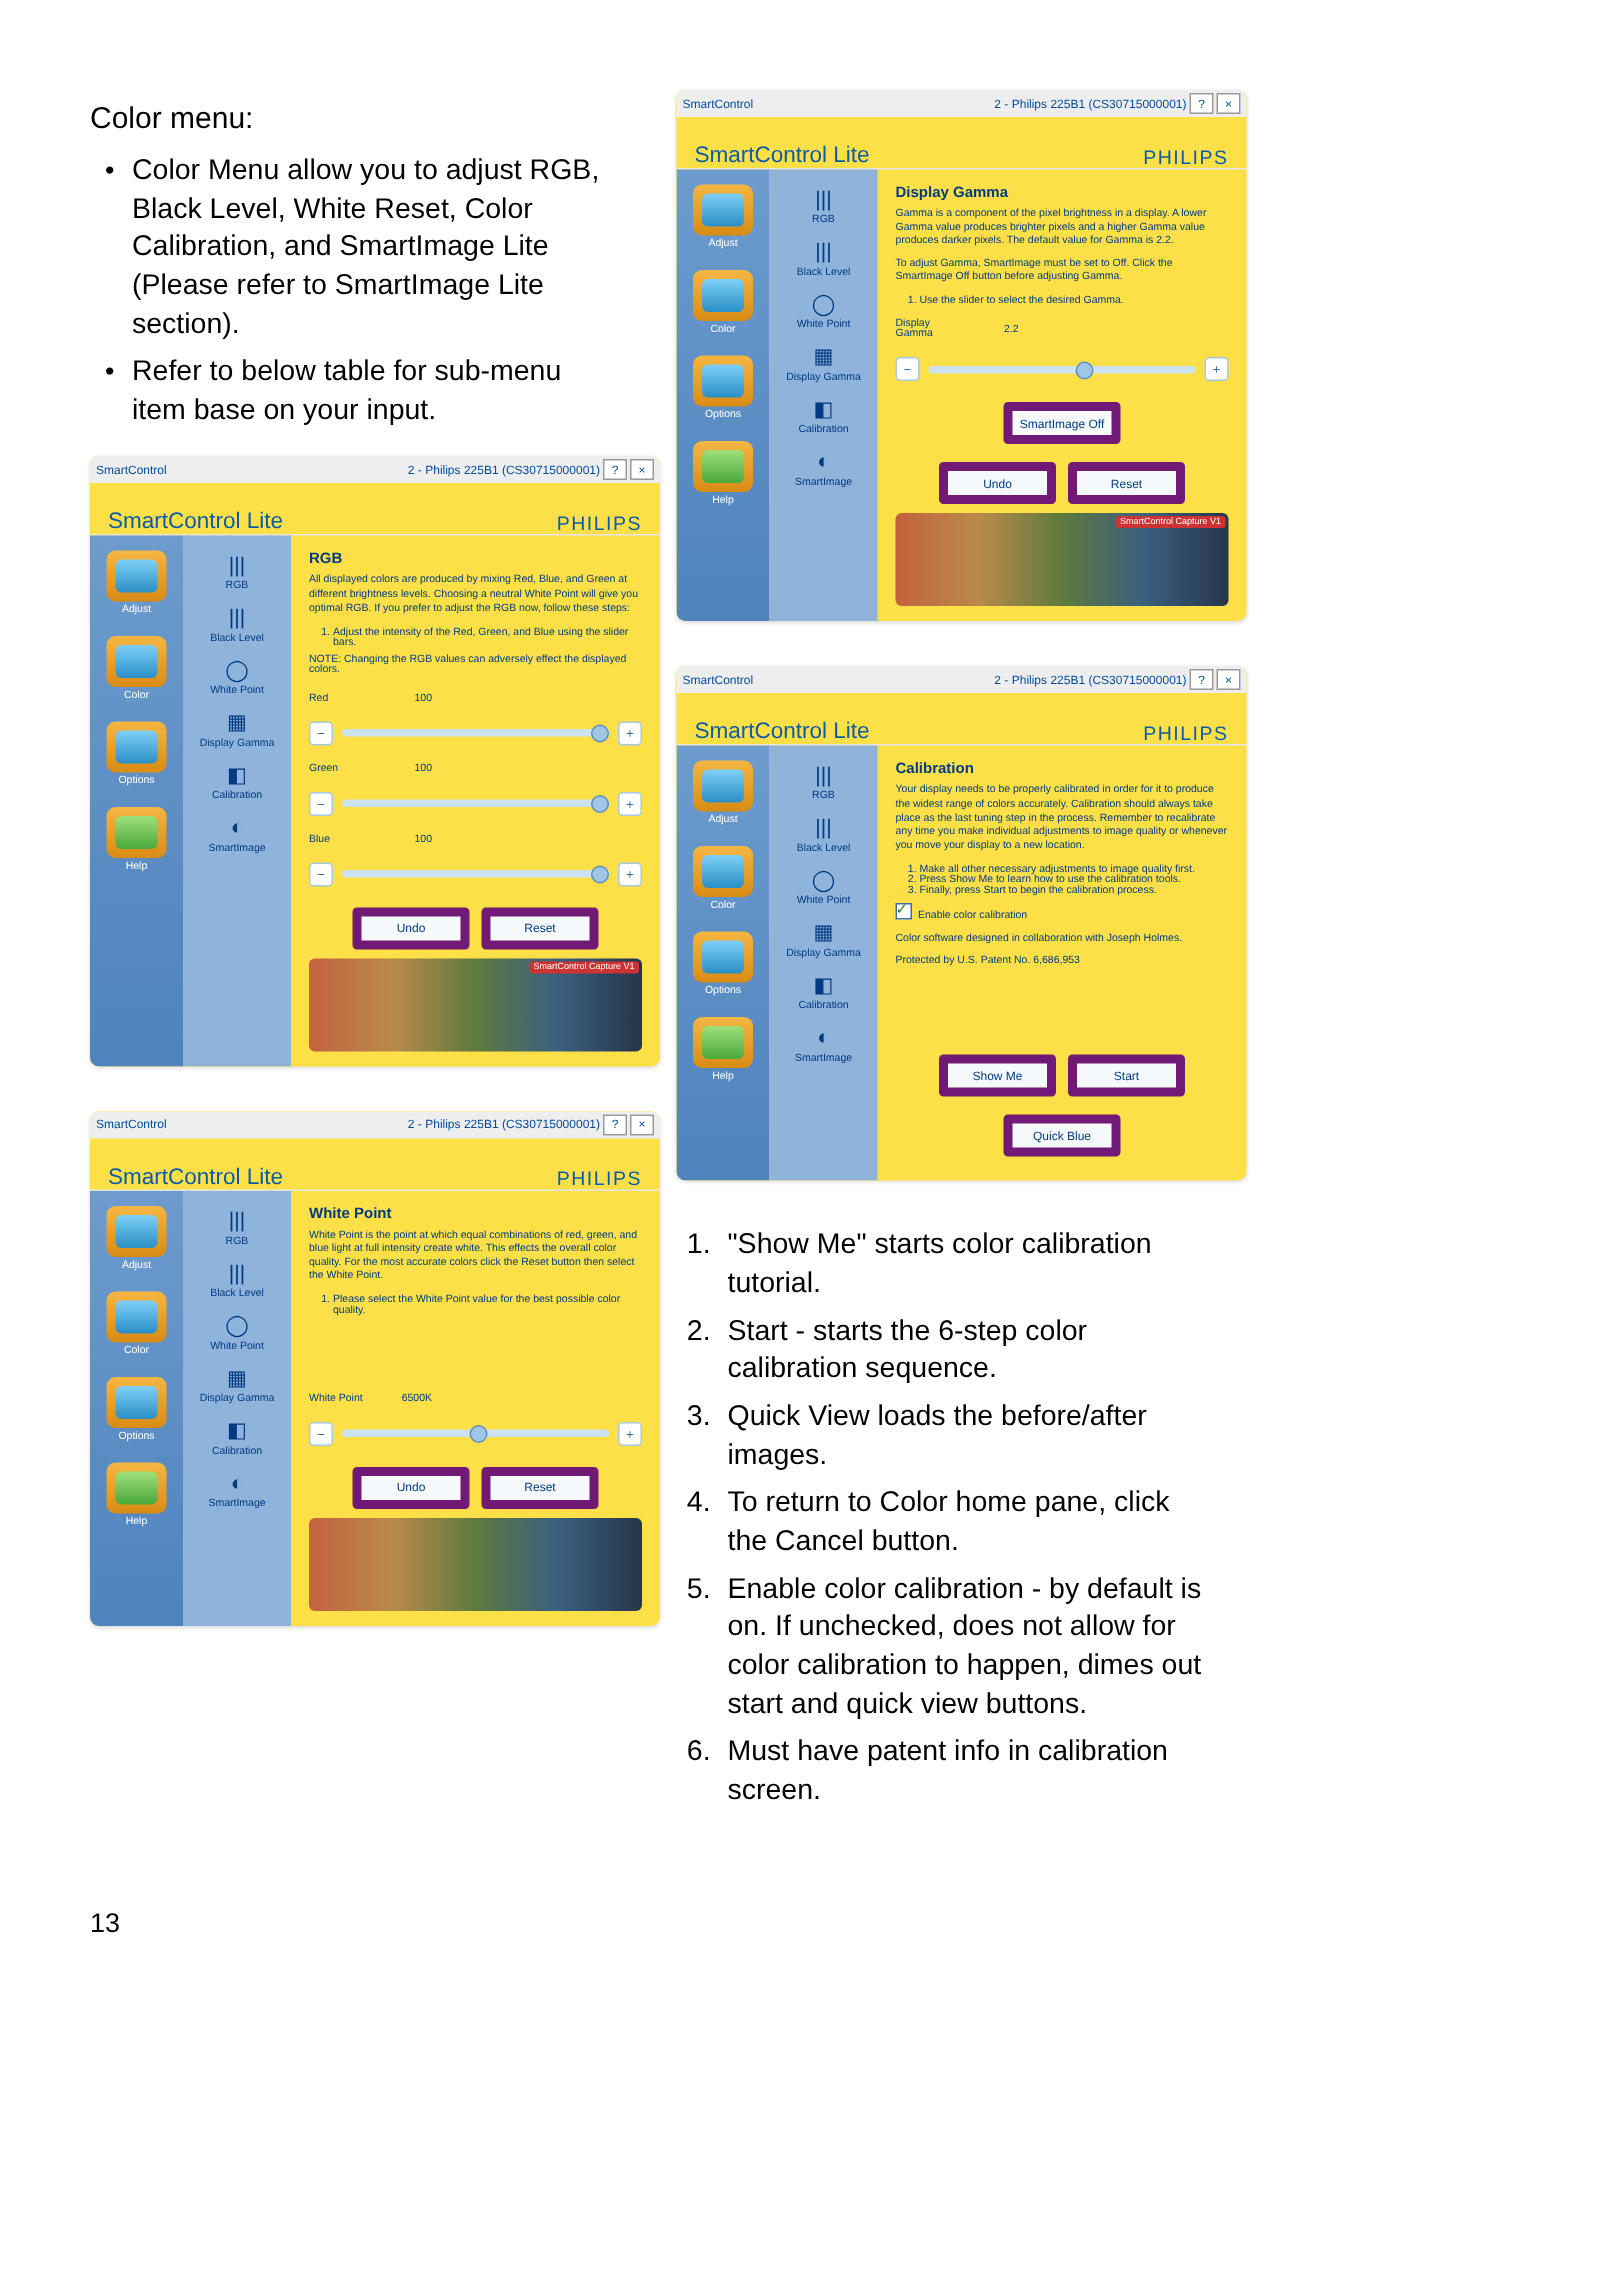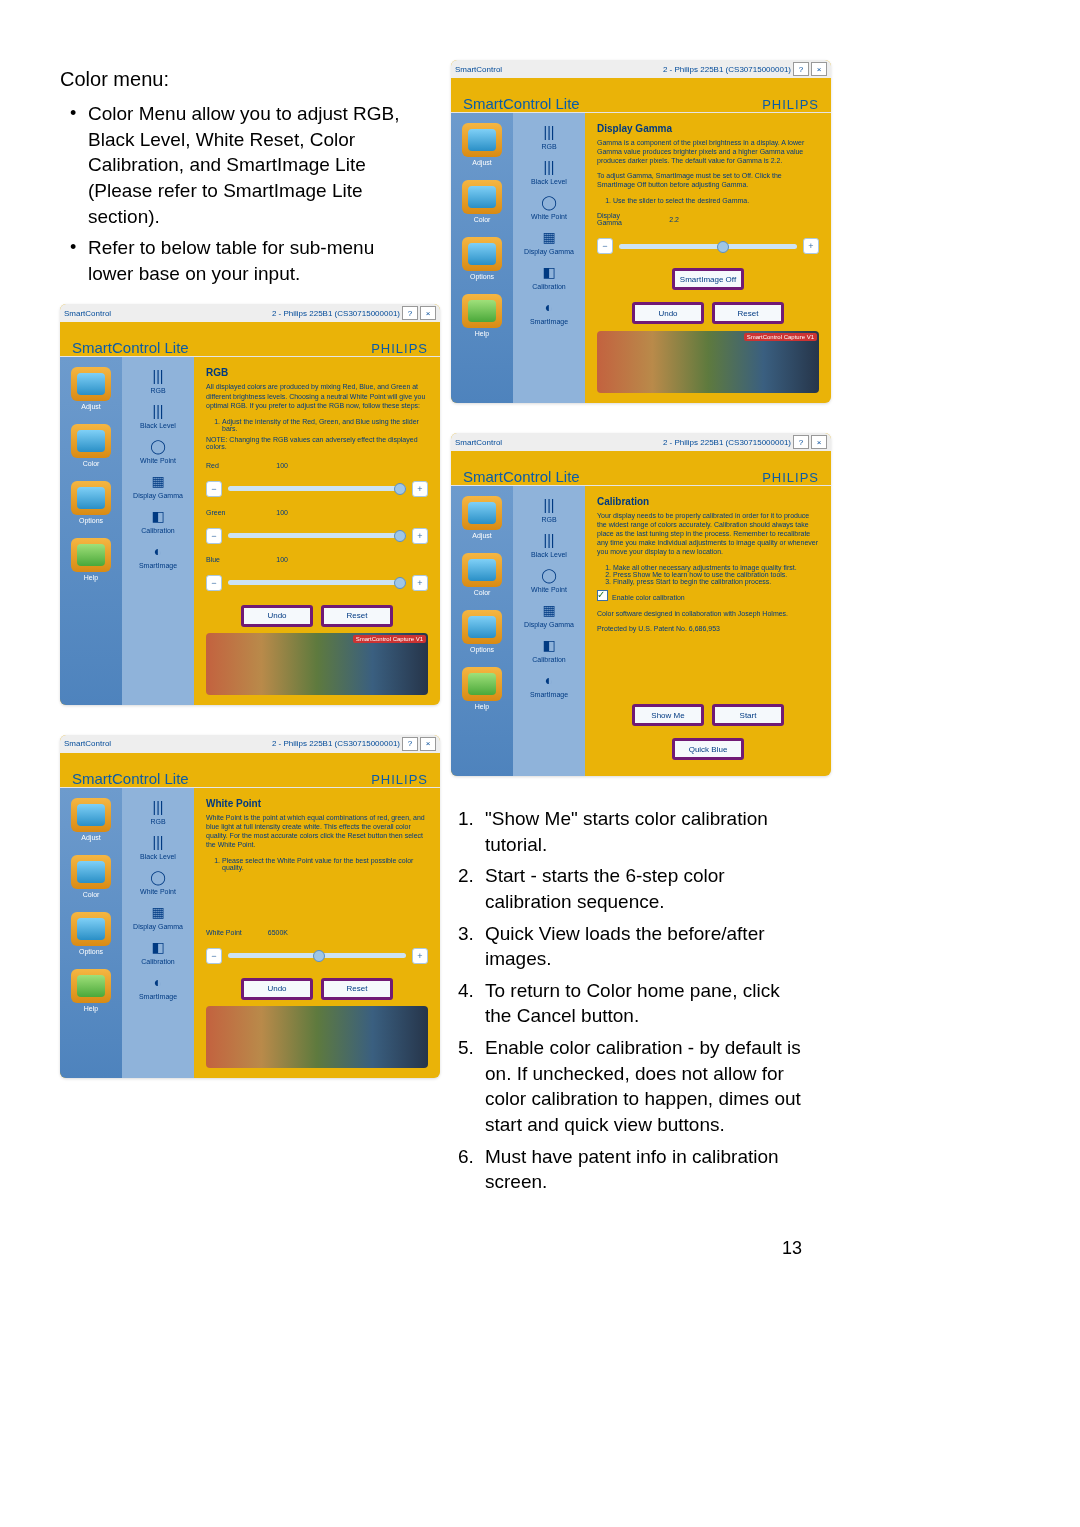--- a/index.html
+++ b/index.html
@@ -54,30 +54,30 @@
     margin: 18px 0 0 0;
   }
   ol.numlist > li {
     font-size: 19px;
     line-height: 1.35;
     margin-bottom: 6px;
     font-weight: 300;
     padding-left: 6px;
   }
   .pagenum {
-    text-align: right;
+    text-align: left;
     font-size: 18px;
-    margin-top: 37px;
+    margin-top: 60px;
   }
 
   
   .appwin {
     width: 380px;
     margin: 0 auto 30px auto;
-    background: #eab308;
+    background: #fde047;
     border-radius: 6px;
     box-shadow: 0 1px 3px rgba(0,0,0,.15);
     font-size: 8px;
     overflow: hidden;
   }
   .titlebar {
     display: flex;
     align-items: center;
     height: 18px;
     padding: 0 4px;
@@ -223,21 +223,21 @@
   .minmax {
     width:14px;height:14px;border:1px solid #aac8e2;border-radius:3px;
     display:inline-flex;align-items:center;justify-content:center;
     background:#fff;color:#3b6fa6;font-size:9px;
   }
   .btnrow {
     display:flex;gap:8px;justify-content:center;margin:6px 0;
   }
   .btn {
     min-width:66px;height:16px;
-    border:3px solid #701a75;border-radius:3px;
+    border:6px solid #701a75;border-radius:3px;
     background:#f5f9fc;
     display:inline-flex;align-items:center;justify-content:center;
     font-size:8px;color:#003a82;
   }
   .preview {
     margin-top:auto;
     height:62px;
     border-radius:4px;
     background: linear-gradient(90deg,#c3623f,#b98a4a,#5e7a3e,#3a5f80,#26354a);
     position:relative;
@@ -257,21 +257,21 @@
 </head>
 <body>
 
 <div class="page">
   <div class="cols">
 
     <div class="col">
       <div class="heading">Color menu:</div>
       <ul class="bullets">
         <li>Color Menu allow you to adjust RGB, Black Level, White Reset, Color Calibration, and SmartImage Lite (Please refer to SmartImage Lite section).</li>
-        <li>Refer to below table for sub-menu lower base on your input.</li>
+        <li>Refer to below table for sub-menu item base on your input.</li>
       </ul>
 
       <div class="appwin">
         <div class="titlebar">
           <span>SmartControl</span>
           <span class="spacer"></span>
           <span>2 - Philips 225B1 (CS30715000001)</span>
           <span class="titlebtn">?</span>
           <span class="titlebtn">×</span>
         </div>

